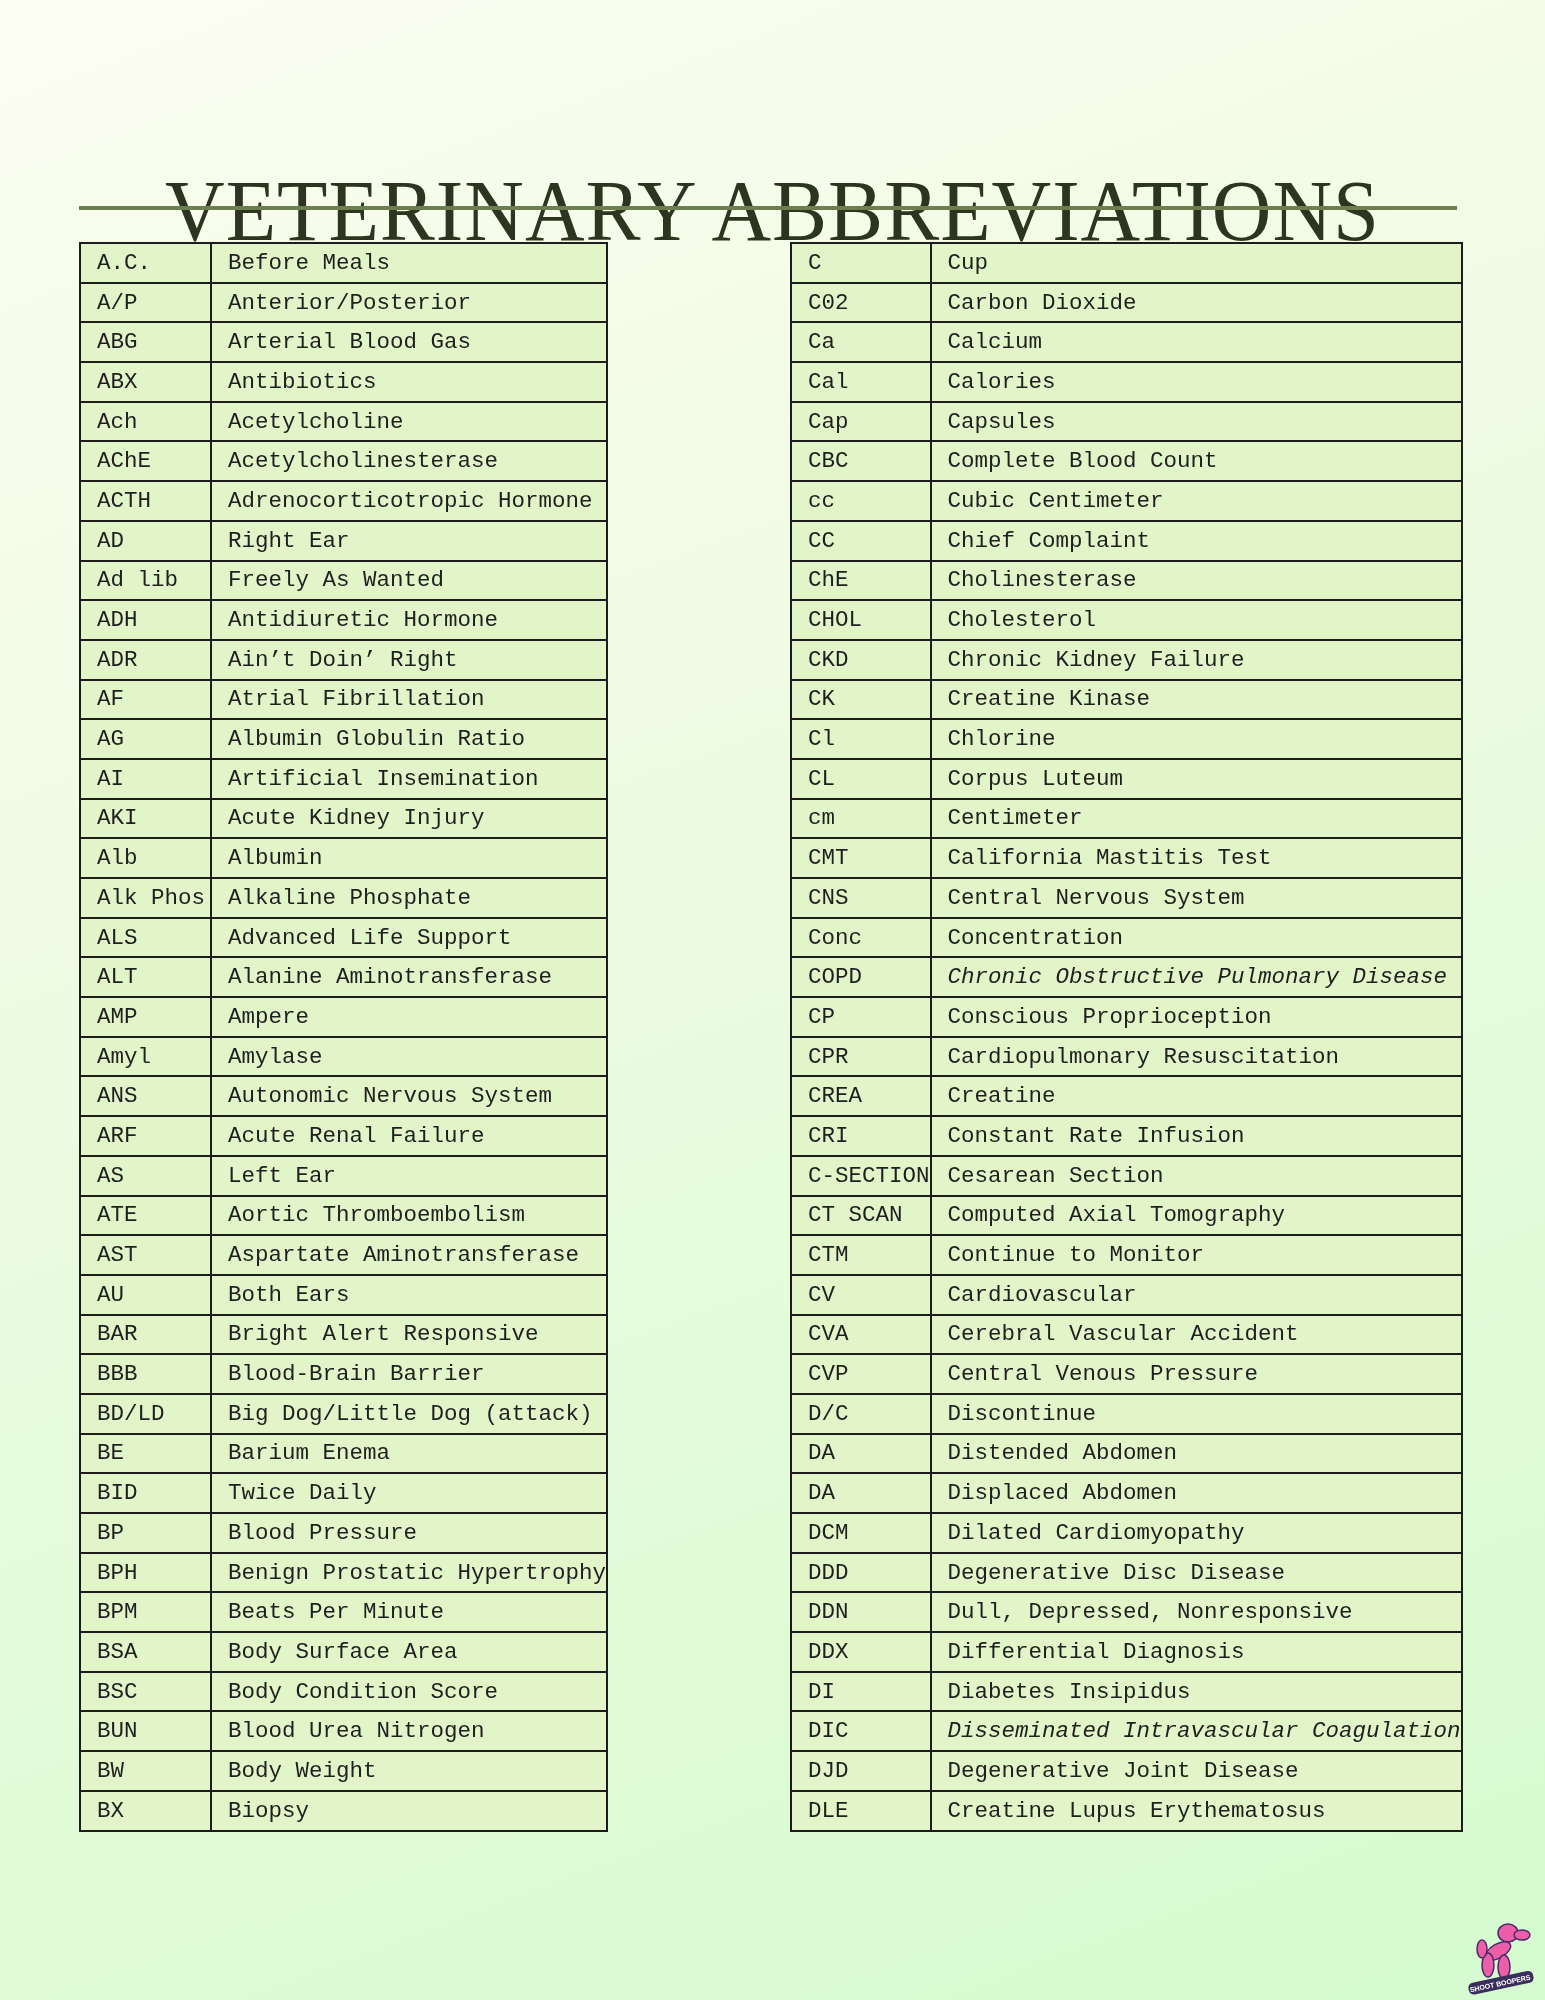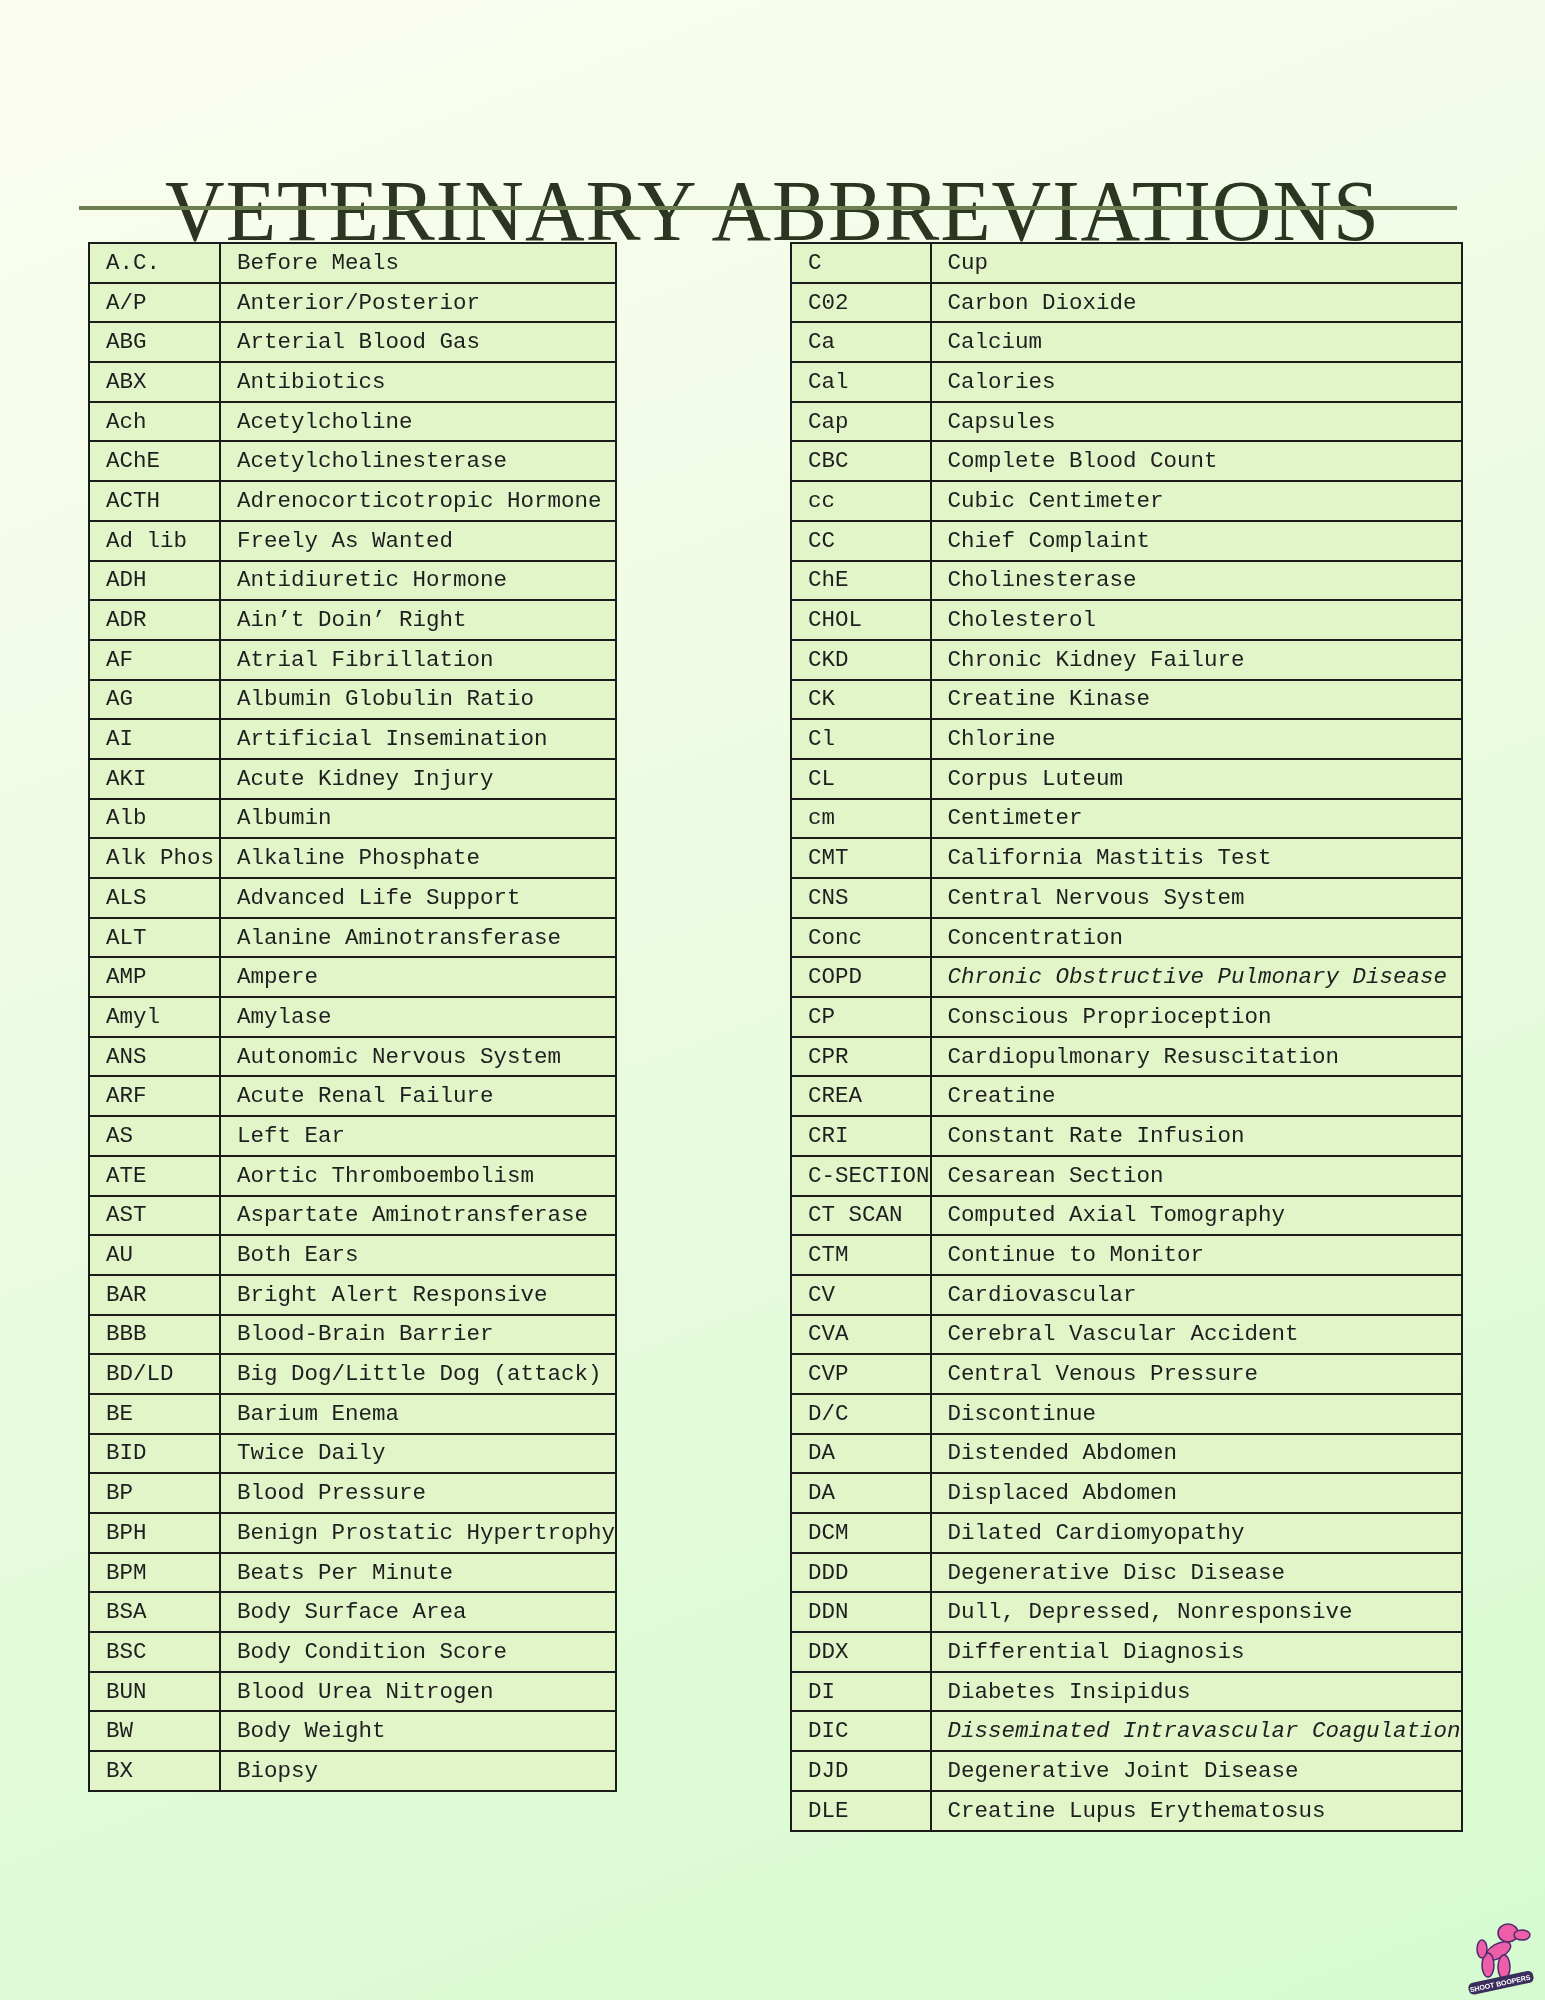--- a/index.html
+++ b/index.html
@@ -19,21 +19,21 @@
     background:#6e7f4f;
   }
   table.abbr {
     position:absolute; top:242px; border-collapse:collapse;
     background:#e1f5c9;
   }
   table.abbr td {
     border:2px solid #1c1c1c; height:37.7px; padding:0 0 0 16px;
     font-size:22.5px; color:#1f1f1f; white-space:nowrap; vertical-align:middle;
   }
-  #tbl-left { left:88px; width:529px; }
+  #tbl-left { left:79px; width:529px; }
   #tbl-right { left:790px; width:667px; }
   td.code { width:133px; }
   td.small { font-size:19.5px;font-style:italic; }
   .logo { position:absolute; left:1460px; top:1915px; width:80px; height:80px; }
 </style>
 </head>
 <body>
 
 <h1 class="title">VETERINARY ABBREVIATIONS</h1>
 <div class="rule"></div>
@@ -60,20 +60,24 @@
         <td class="code">Ach</td>
         <td>Acetylcholine</td>
       </tr>
       <tr>
         <td class="code">AChE</td>
         <td>Acetylcholinesterase</td>
       </tr>
       <tr>
         <td class="code">ACTH</td>
         <td>Adrenocorticotropic Hormone</td>
+      </tr>
+      <tr>
+        <td class="code">AD</td>
+        <td>Right Ear</td>
       </tr>
       <tr>
         <td class="code">Ad lib</td>
         <td>Freely As Wanted</td>
       </tr>
       <tr>
         <td class="code">ADH</td>
         <td>Antidiuretic Hormone</td>
       </tr>
       <tr>

